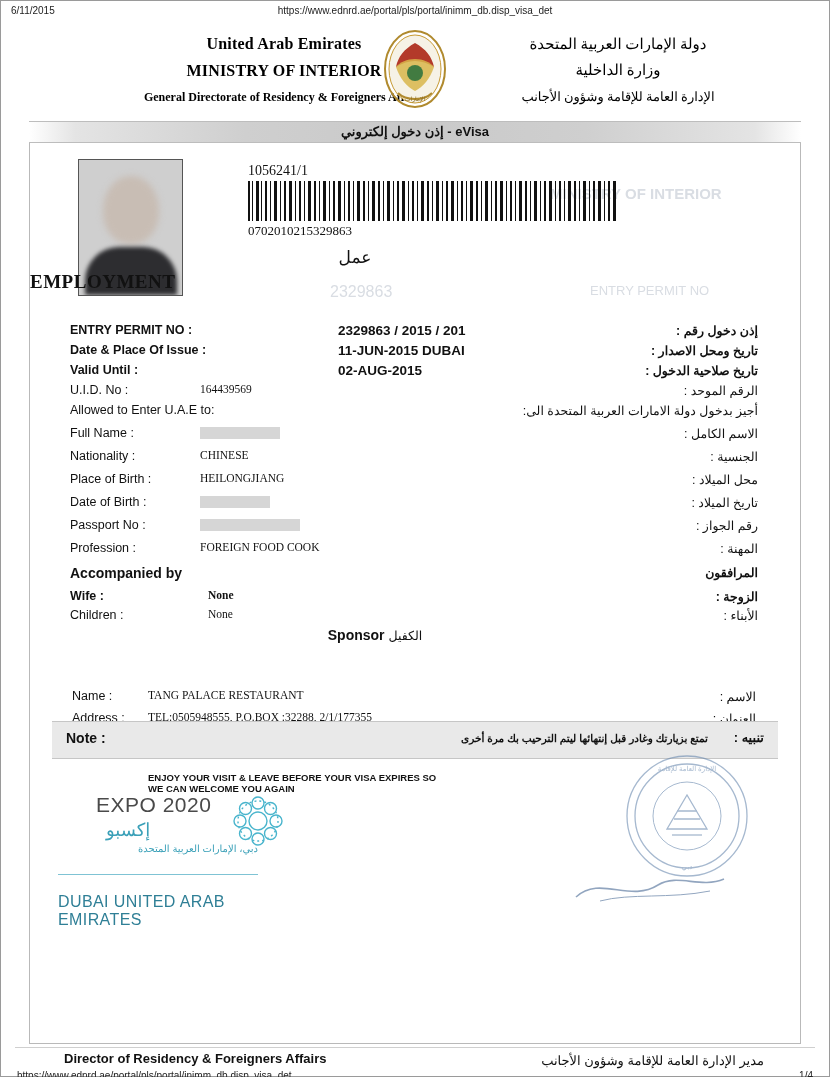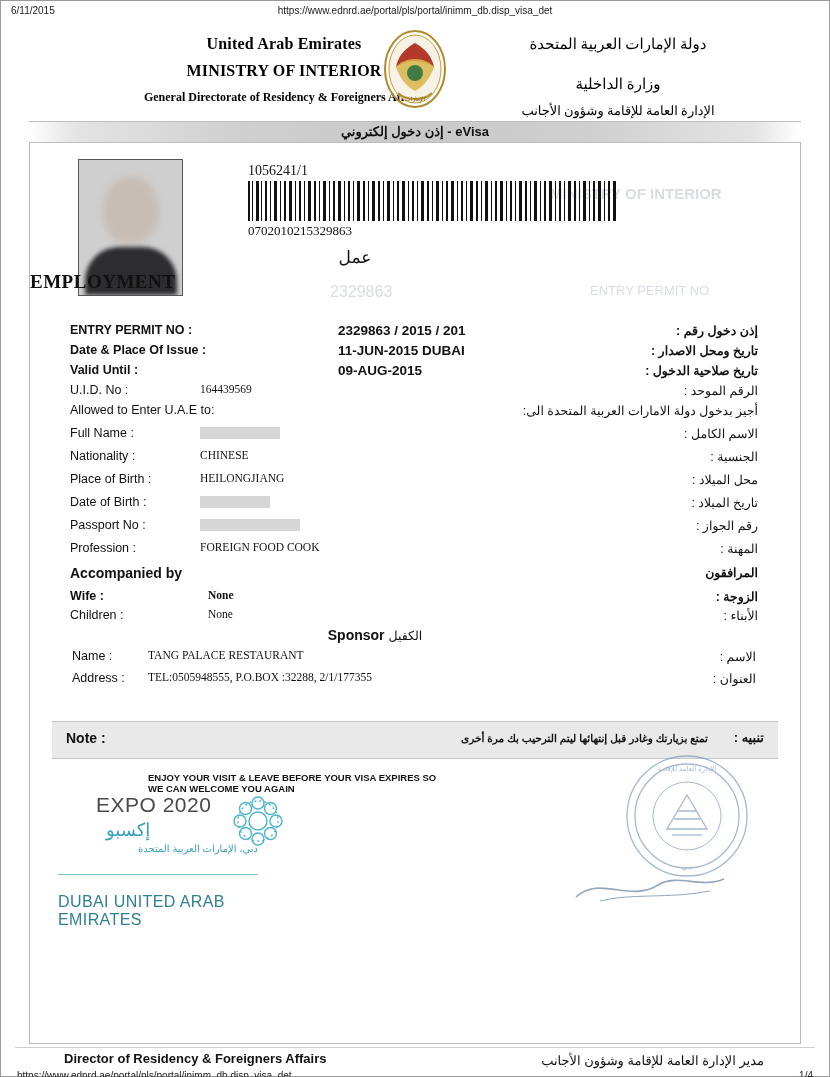--- a/index.html
+++ b/index.html
@@ -44,21 +44,21 @@
     font-family:"Liberation Serif", serif;color:#000;
   }
   .hdr-left .l1{font-size:16px;font-weight:bold;letter-spacing:.2px;}
   .hdr-left .l2{font-size:16px;font-weight:bold;margin-top:9px;letter-spacing:.2px;}
   .hdr-left .l3{font-size:12px;font-weight:bold;margin-top:10px;}
   .hdr-right{
     position:absolute;right:18px;top:6px;width:330px;text-align:center;
     direction:rtl;font-family:"Liberation Serif", serif;color:#000;
   }
   .hdr-right .l1{font-size:15px;}
-  .hdr-right .l2{font-size:15px;margin-top:22px;}
+  .hdr-right .l2{font-size:15px;margin-top:8px;}
   .hdr-right .l3{font-size:13px;margin-top:10px;}
   .emblem{
     position:absolute;left:50%;top:0;transform:translateX(-50%);
     width:66px;height:84px;
   }
   
   .band{
     position:relative;margin:2px 0 0 0;height:20px;
     background:linear-gradient(to right,#ffffff 0%,#e4e4e4 6%,#cfcfcf 28%,#c9c9c9 50%,#cfcfcf 72%,#e4e4e4 94%,#ffffff 100%);
     border-top:1px solid #bdbdbd;border-bottom:1px solid #bdbdbd;
@@ -327,21 +327,21 @@
         </div>
 
         <div class="row" style="top:20px;position:absolute;left:0;right:0;">
           <span class="lbl bold">Date &amp; Place Of Issue :</span>
           <span class="val bold">11-JUN-2015    DUBAI</span>
           <span class="ar bold">تاريخ ومحل الاصدار :</span>
         </div>
 
         <div class="row" style="top:40px;position:absolute;left:0;right:0;">
           <span class="lbl bold">Valid Until :</span>
-          <span class="val bold">09-AUG-2015</span>
+          <span class="val bold">02-AUG-2015</span>
           <span class="ar bold">تاريخ صلاحية الدخول :</span>
         </div>
 
         <div class="row" style="top:60px;position:absolute;left:0;right:0;">
           <span class="lbl">U.I.D. No :</span>
           <span class="val small">164439569</span>
           <span class="ar">الرقم الموحد :</span>
         </div>
 
         <div class="row" style="top:80px;position:absolute;left:0;right:0;">
@@ -401,21 +401,21 @@
           <span class="val none">None</span>
           <span class="ar">الأبناء :</span>
         </div>
       </div>
 
       <div class="sponsor-title">
         <span>Sponsor</span>
         <span class="ar-in">الكفيل</span>
       </div>
       <div class="sponsor-rows">
-        <div style="position:relative;height:22px;">
+        <div style="position:relative;height:22px;margin-top:40px;">
           <span class="sp-lbl">Name :</span>
           <span class="sp-val">TANG PALACE RESTAURANT</span>
           <span class="sp-ar">الاسم :</span>
         </div>
         <div style="position:relative;height:22px;">
           <span class="sp-lbl">Address :</span>
           <span class="sp-val">TEL:0505948555, P.O.BOX :32288, 2/1/177355</span>
           <span class="sp-ar">العنوان :</span>
         </div>
       </div>

